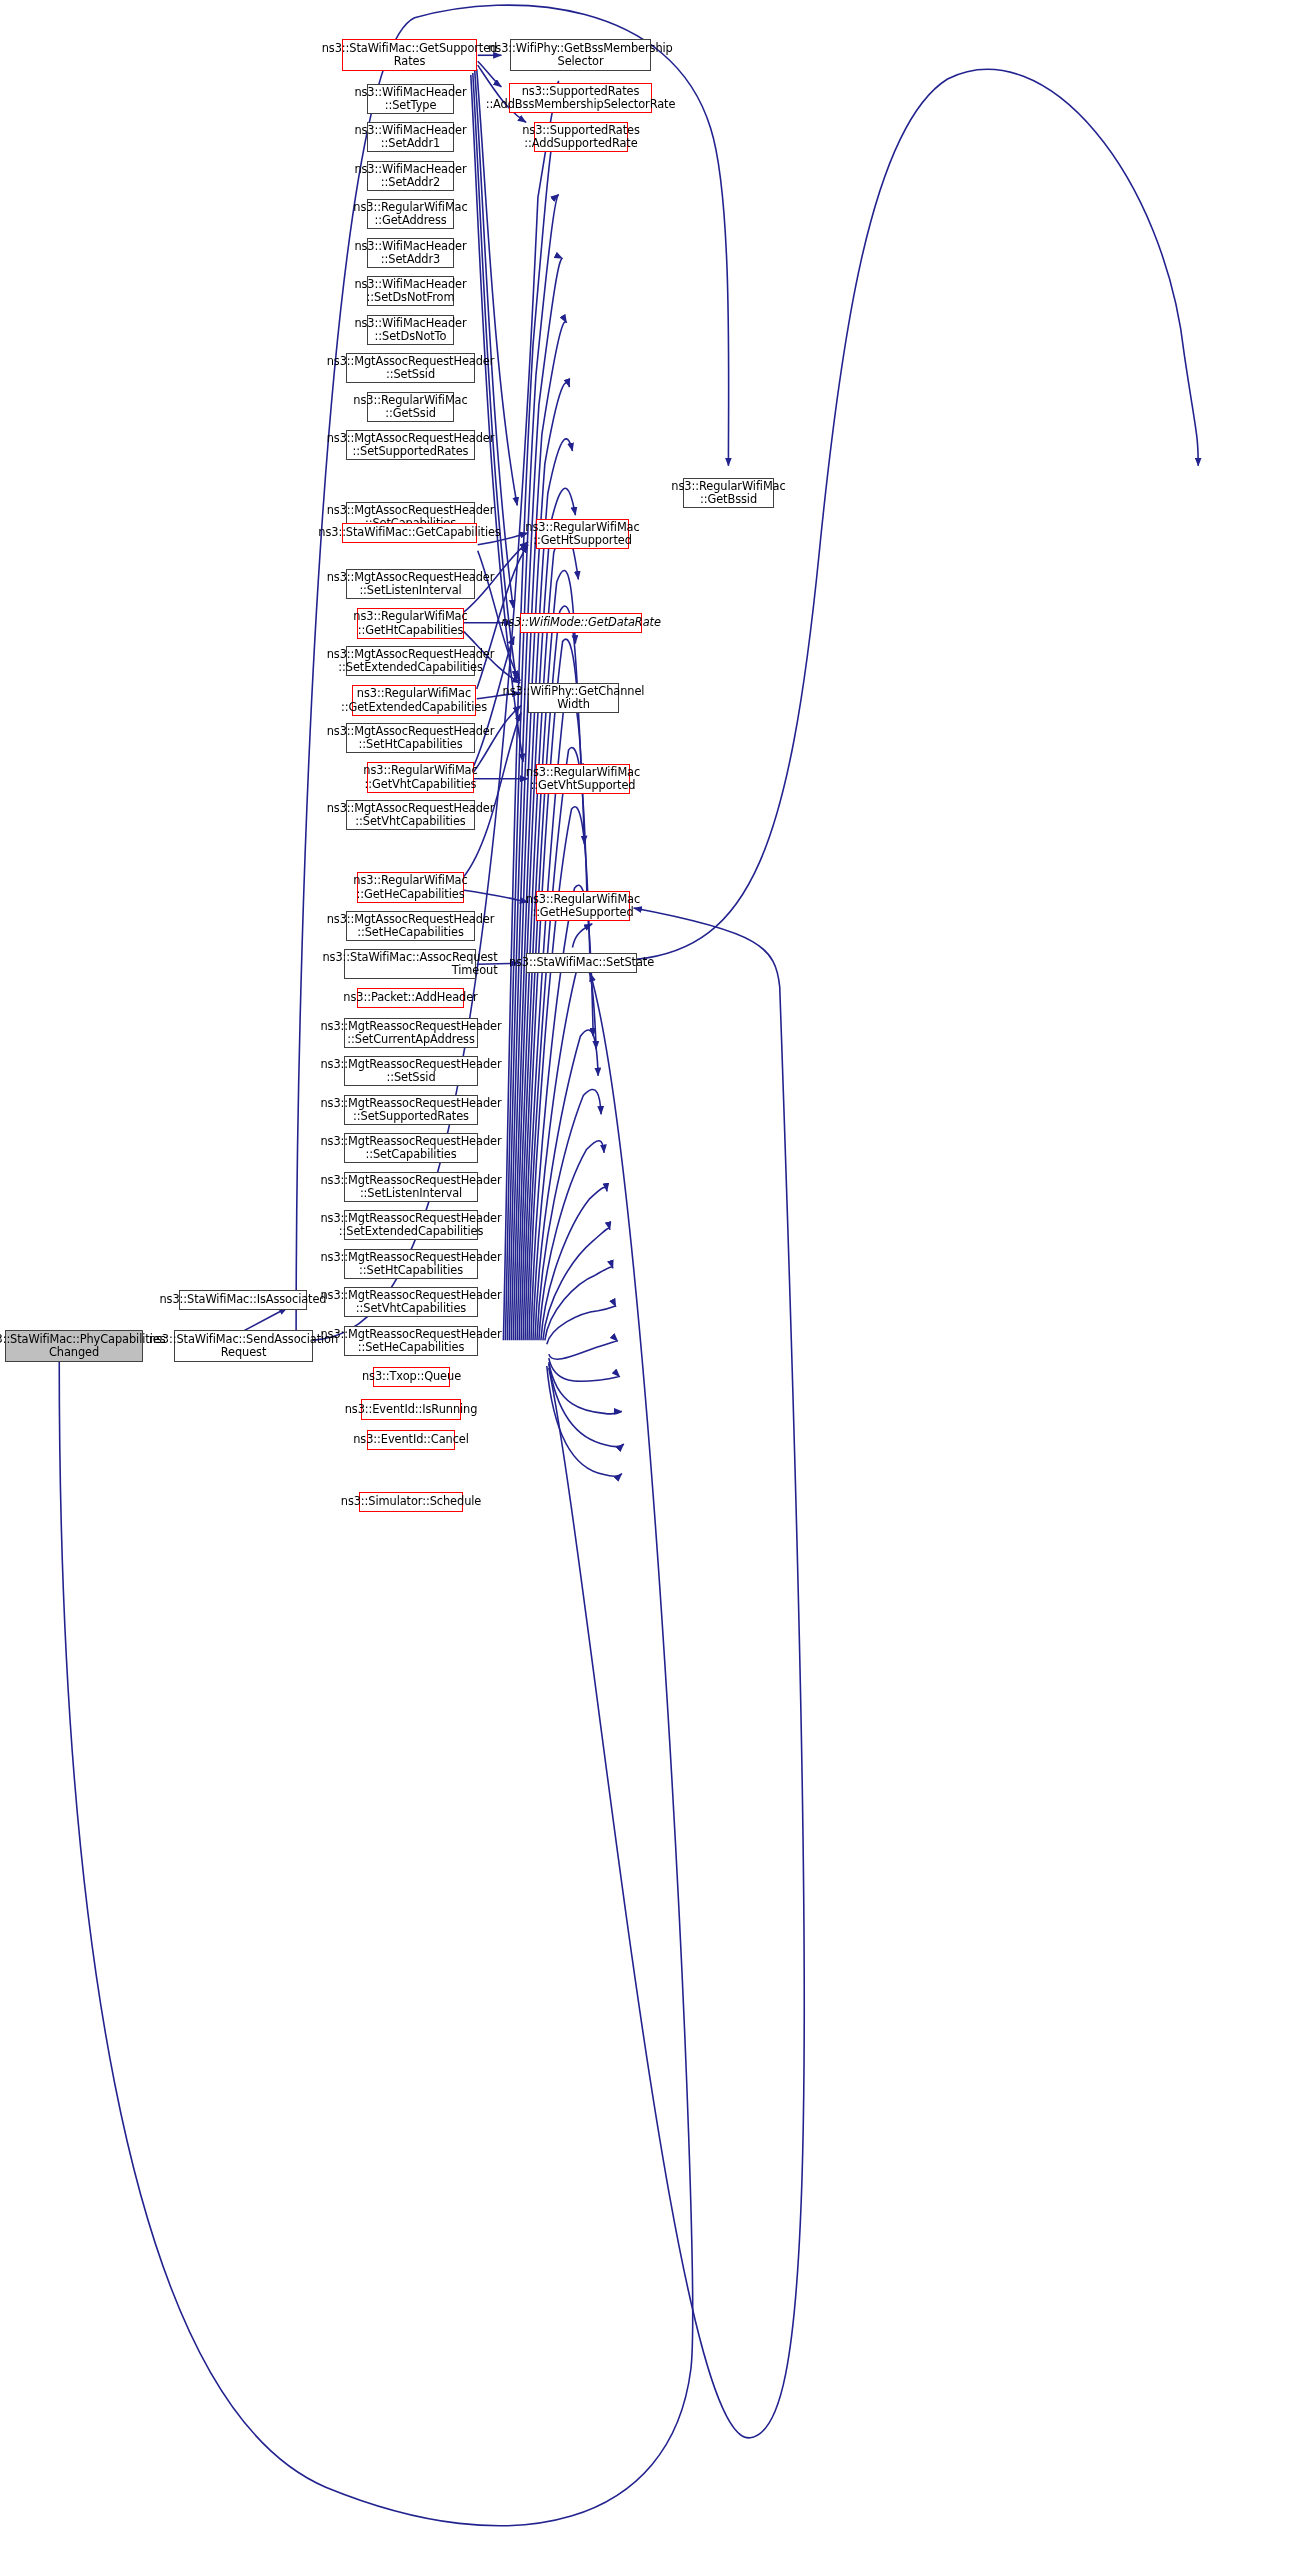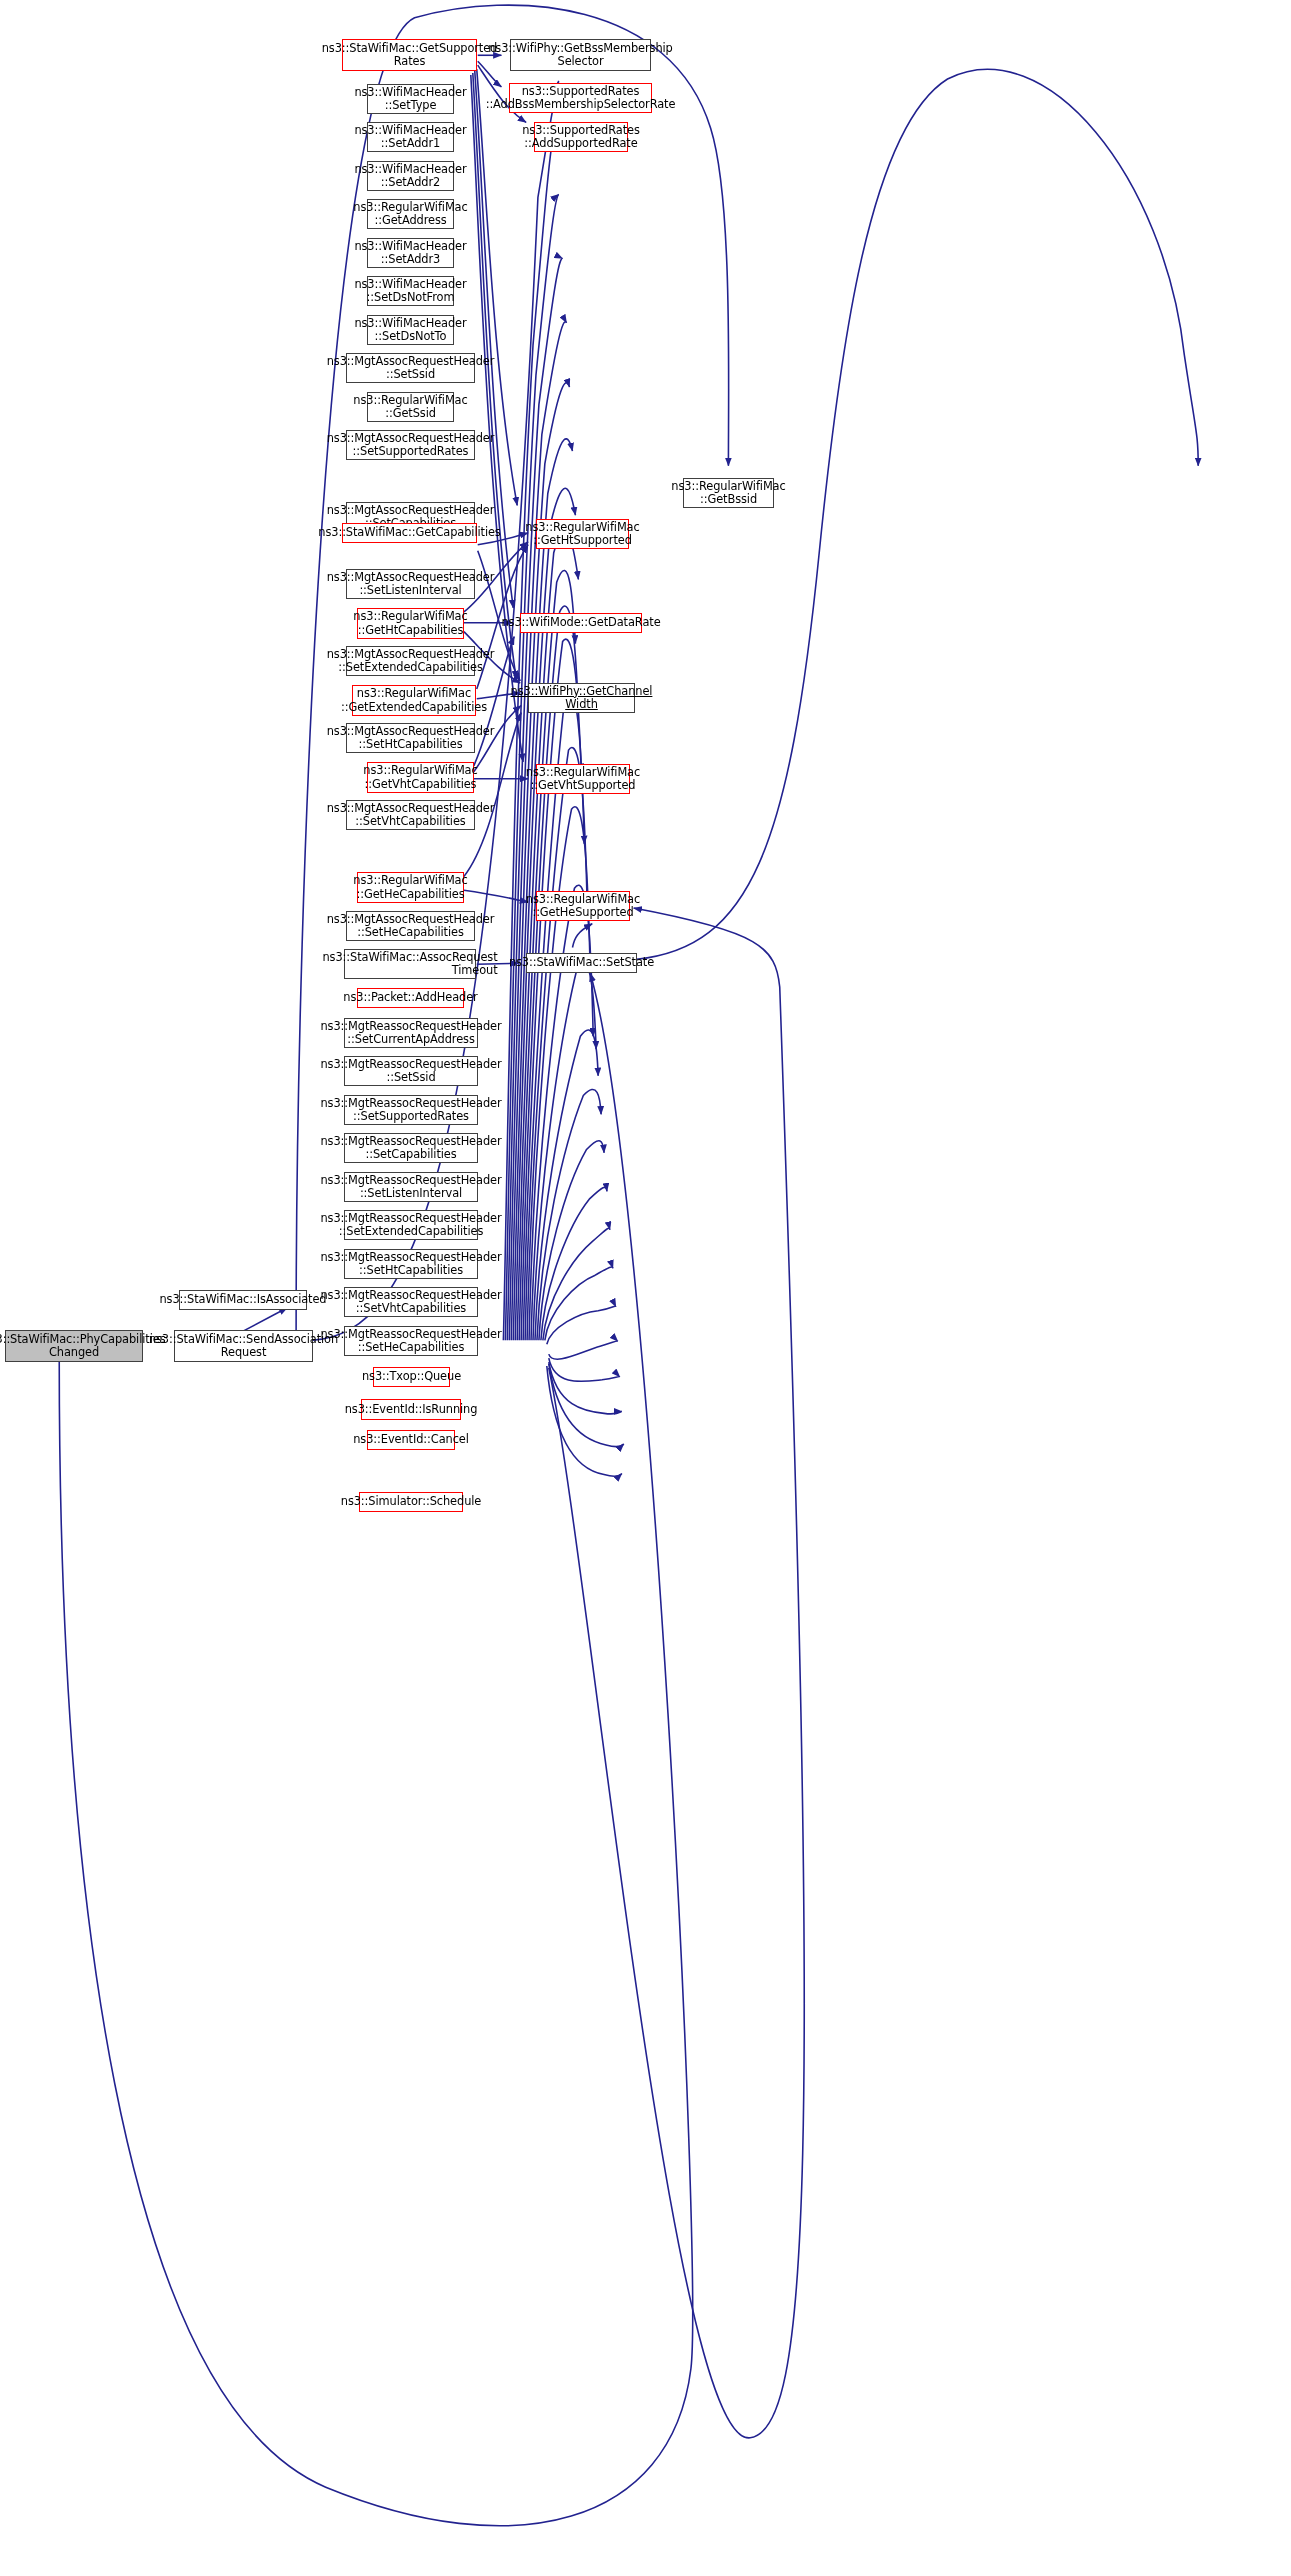--- a/index.html
+++ b/index.html
@@ -208,22 +208,22 @@
       <div class="node red" style="left: 367px; top: 1430px; width: 88px; height: 20px;">ns3::EventId::Cancel</div>
       <div class="node red" style="left: 359px; top: 1492px; width: 104px; height: 20px;">ns3::Simulator::Schedule</div>
       <div class="node" style="left: 510px; top: 39px; width: 141px; height: 32px;">ns3::WifiPhy::GetBssMembership
 Selector</div>
       <div class="node red" style="left: 509px; top: 83px; width: 143px; height: 30px;">ns3::SupportedRates
 ::AddBssMembershipSelectorRate</div>
       <div class="node red" style="left: 534px; top: 122px; width: 94px; height: 30px;">ns3::SupportedRates
 ::AddSupportedRate</div>
       <div class="node red" style="left: 536px; top: 519px; width: 93px; height: 30px;">ns3::RegularWifiMac
 ::GetHtSupported</div>
-      <div class="node red" style="left: 520px; top: 613px; width: 122px; height: 20px;">ns3::WifiMode::GetDataRate</div>
-      <div class="node" style="left: 528px; top: 683px; width: 107px; height: 30px; text-decoration: underline;">ns3::WifiPhy::GetChannel
+      <div class="node red" style="left: 520px; top: 613px; width: 122px; height: 20px; font-style: italic;">ns3::WifiMode::GetDataRate</div>
+      <div class="node" style="left: 528px; top: 683px; width: 91px; height: 30px;">ns3::WifiPhy::GetChannel
 Width</div>
       <div class="node red" style="left: 536px; top: 764px; width: 94px; height: 30px;">ns3::RegularWifiMac
 ::GetVhtSupported</div>
       <div class="node red" style="left: 536px; top: 891px; width: 94px; height: 30px;">ns3::RegularWifiMac
 ::GetHeSupported</div>
       <div class="node" style="left: 526px; top: 953px; width: 111px; height: 20px;">ns3::StaWifiMac::SetState</div>
       <div class="node" style="left: 683px; top: 478px; width: 91px; height: 30px;">ns3::RegularWifiMac
 ::GetBssid</div>
     </div>
 </div>

